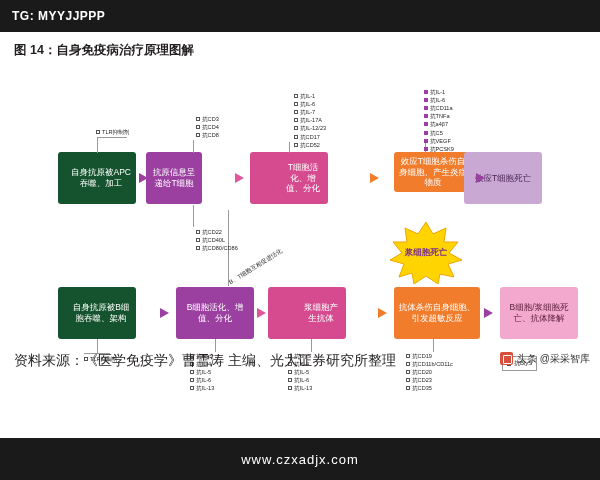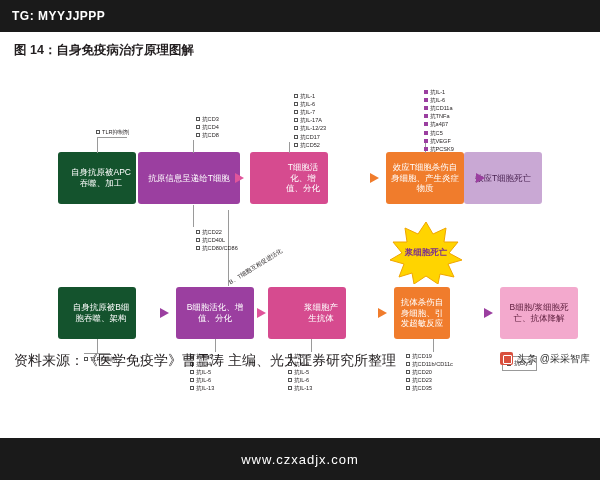--- a/index.html
+++ b/index.html
@@ -107,34 +107,34 @@
 
 <div class="topbar">
   <span>TG: MYYJJPPP</span>
 </div>
 
 <div class="canvas"></div>
 
 <div class="fig-title">图 14：自身免疫病治疗原理图解</div>
 
 <div class="box dark" style="left:58px;  top:152px; width:78px; height:52px;">自身抗原被APC吞噬、加工</div>
-<div class="box mid" style="left:138px; top:152px; width:102px; height:52px;">抗原信息呈递给T细胞</div>
+<div class="box mid" style="left:146px; top:152px; width:56px; height:52px;">抗原信息呈递给T细胞</div>
 <div class="box pink" style="left:250px; top:152px; width:78px; height:52px;">T细胞活化、增值、分化</div>
-<div class="box orange" style="left:386px; top:152px; width:78px; height:52px;">效应T细胞杀伤自身细胞、产生炎症物质</div>
+<div class="box orange" style="left:394px; top:152px; width:78px; height:40px;">效应T细胞杀伤自身细胞、产生炎症物质</div>
 <div class="box lilac" style="left:464px; top:152px; width:78px; height:52px;">效应T细胞死亡</div>
 
 <div class="arrow purple" style="left:139px; top:173px;"></div>
 <div class="arrow pink" style="left:235px; top:173px;"></div>
 <div class="arrow orange" style="left:370px; top:173px;"></div>
 <div class="arrow purple" style="left:476px; top:173px;"></div>
 
 <div class="box dark" style="left:58px;  top:287px; width:78px; height:52px;">自身抗原被B细胞吞噬、架构</div>
 <div class="box mid" style="left:176px; top:287px; width:78px; height:52px;">B细胞活化、增值、分化</div>
 <div class="box pink" style="left:268px; top:287px; width:78px; height:52px;">浆细胞产生抗体</div>
-<div class="box orange" style="left:394px; top:287px; width:56px; height:52px;">抗体杀伤自身细胞、引发超敏反应</div>
+<div class="box orange" style="left:394px; top:287px; width:86px; height:52px;">抗体杀伤自身细胞、引发超敏反应</div>
 <div class="box pinkpale" style="left:500px; top:287px; width:78px; height:52px;">B细胞/浆细胞死亡、抗体降解</div>
 
 <div class="arrow purple" style="left:160px; top:308px;"></div>
 <div class="arrow pink" style="left:257px; top:308px;"></div>
 <div class="arrow orange" style="left:378px; top:308px;"></div>
 <div class="arrow purple" style="left:484px; top:308px;"></div>
 
 <div class="star" style="left:388px; top:222px;">
   <svg width="76" height="62" viewBox="0 0 76 62" aria-hidden="true">
     <polygon points="38,0 45,12 58,6 56,20 70,20 61,31 74,38 60,42 66,55 52,52 50,62 38,54 26,62 24,51 11,55 16,42 2,38 14,31 5,20 19,20 17,6 30,12" fill="#ffd400" stroke="#f0a500" stroke-width="1"></polygon>

